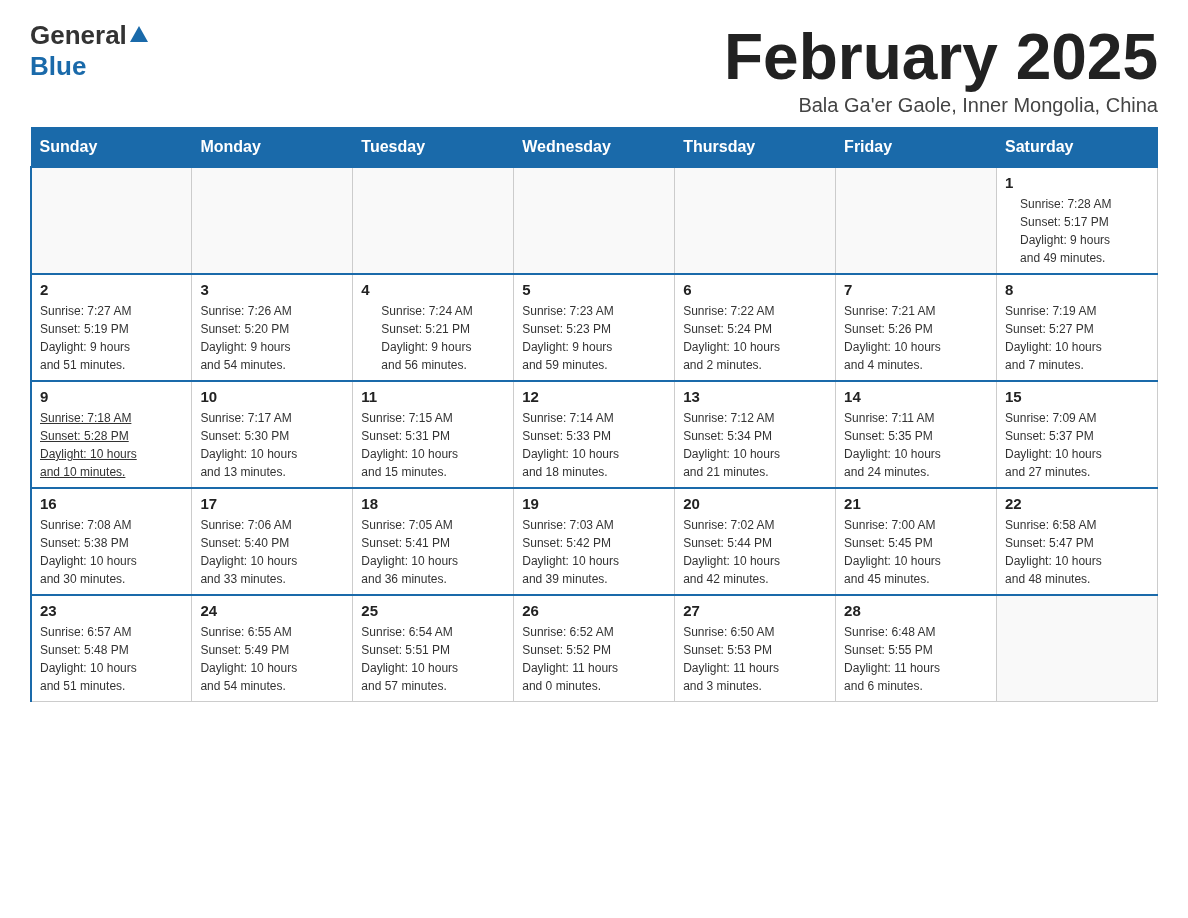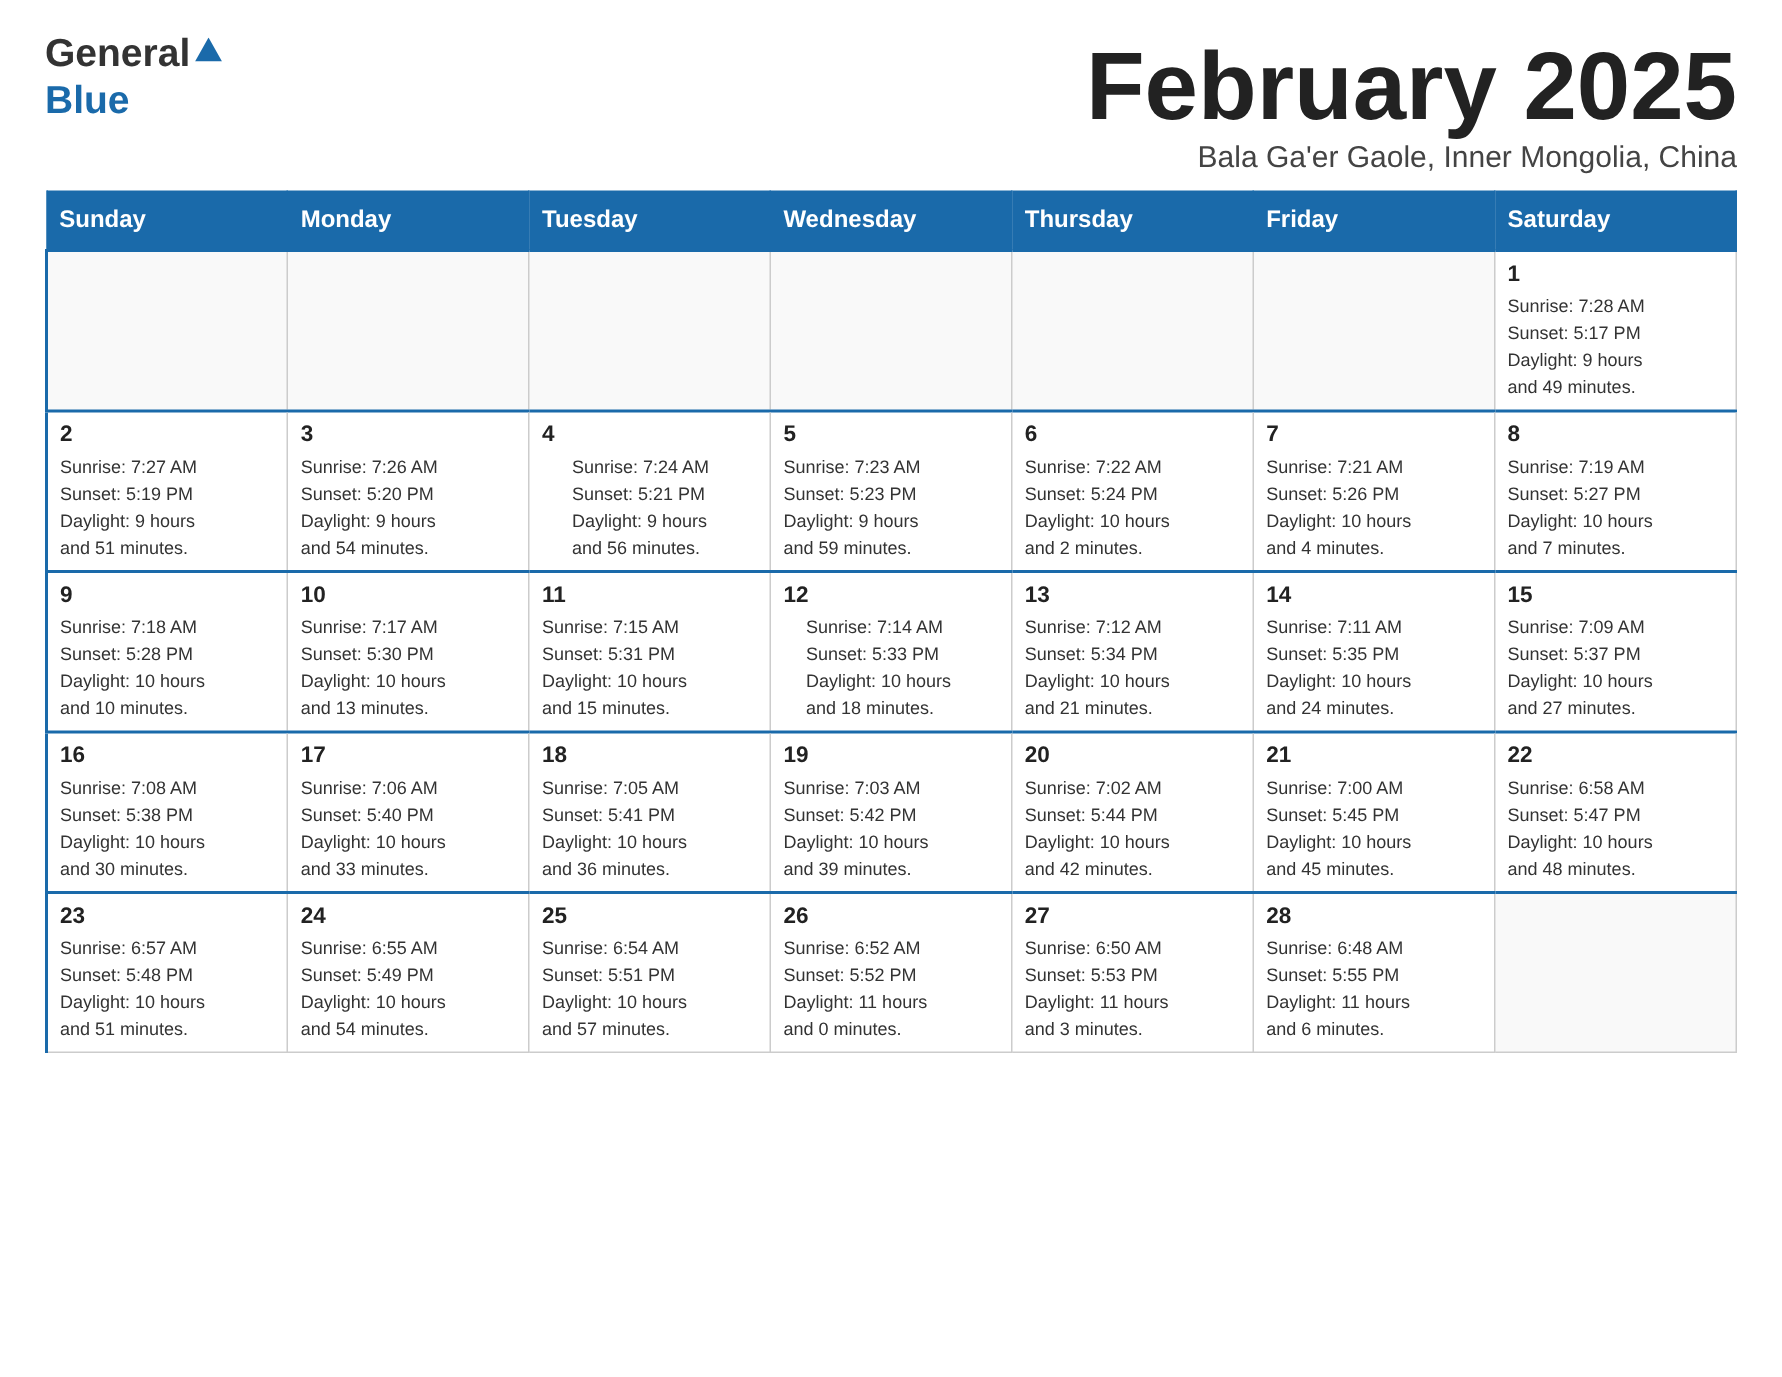--- a/index.html
+++ b/index.html
@@ -120,21 +120,21 @@
   <tbody id="calendar-body">
   <tr class="week-row">
         <td class="empty"></td>
         <td class="empty"></td>
         <td class="empty"></td>
         <td class="empty"></td>
         <td class="empty"></td>
         <td class="empty"></td>
         <td>
           <div class="day-number">1</div>
-          <div class="day-info" style="white-space: pre-line;">Sunrise: 7:28 AM
+          <div class="day-info" style="white-space: pre-line; margin-left: 15px;">Sunrise: 7:28 AM
 Sunset: 5:17 PM
 Daylight: 9 hours
 and 49 minutes.</div>
         </td>
       </tr>
       <tr class="week-row">
         <td>
           <div class="day-number">2</div>
           <div class="day-info" style="white-space: pre-line;">Sunrise: 7:27 AM
 Sunset: 5:19 PM
@@ -180,42 +180,42 @@
           <div class="day-number">8</div>
           <div class="day-info" style="white-space: pre-line;">Sunrise: 7:19 AM
 Sunset: 5:27 PM
 Daylight: 10 hours
 and 7 minutes.</div>
         </td>
       </tr>
       <tr class="week-row">
         <td>
           <div class="day-number">9</div>
-          <div class="day-info" style="white-space: pre-line;">Sunrise: 7:18 AM
+          <div class="day-info" style="white-space: pre-line; text-decoration: underline;">Sunrise: 7:18 AM
 Sunset: 5:28 PM
 Daylight: 10 hours
 and 10 minutes.</div>
         </td>
         <td>
           <div class="day-number">10</div>
           <div class="day-info" style="white-space: pre-line;">Sunrise: 7:17 AM
 Sunset: 5:30 PM
 Daylight: 10 hours
 and 13 minutes.</div>
         </td>
         <td>
           <div class="day-number">11</div>
           <div class="day-info" style="white-space: pre-line;">Sunrise: 7:15 AM
 Sunset: 5:31 PM
 Daylight: 10 hours
 and 15 minutes.</div>
         </td>
         <td>
           <div class="day-number">12</div>
-          <div class="day-info" style="white-space: pre-line; margin-left: 15px;">Sunrise: 7:14 AM
+          <div class="day-info" style="white-space: pre-line;">Sunrise: 7:14 AM
 Sunset: 5:33 PM
 Daylight: 10 hours
 and 18 minutes.</div>
         </td>
         <td>
           <div class="day-number">13</div>
           <div class="day-info" style="white-space: pre-line;">Sunrise: 7:12 AM
 Sunset: 5:34 PM
 Daylight: 10 hours
 and 21 minutes.</div>

